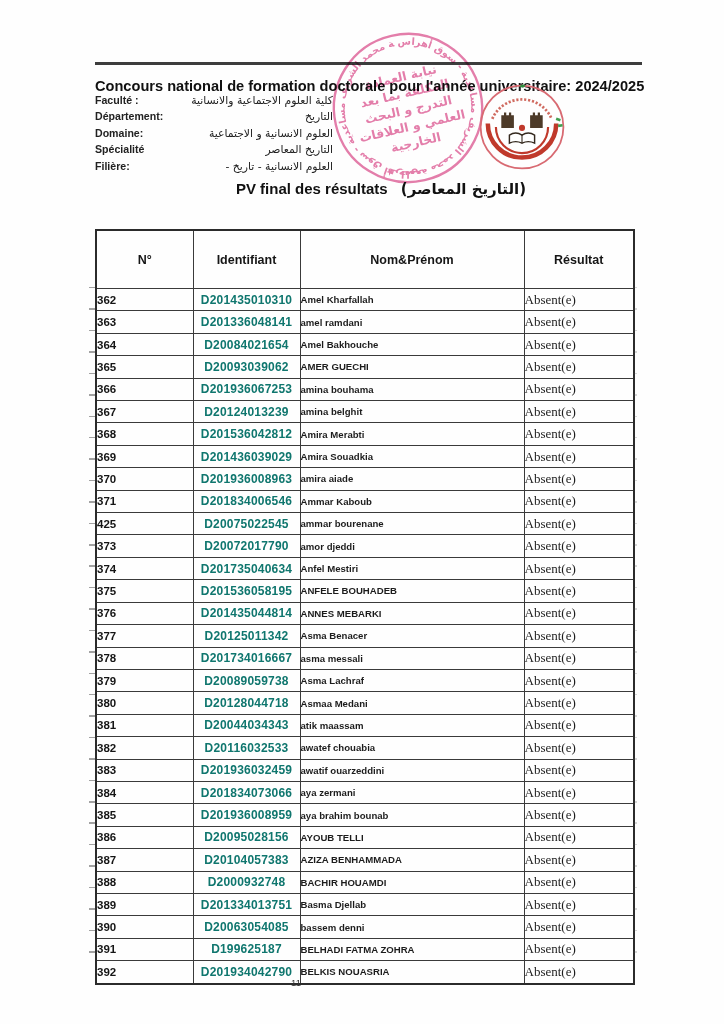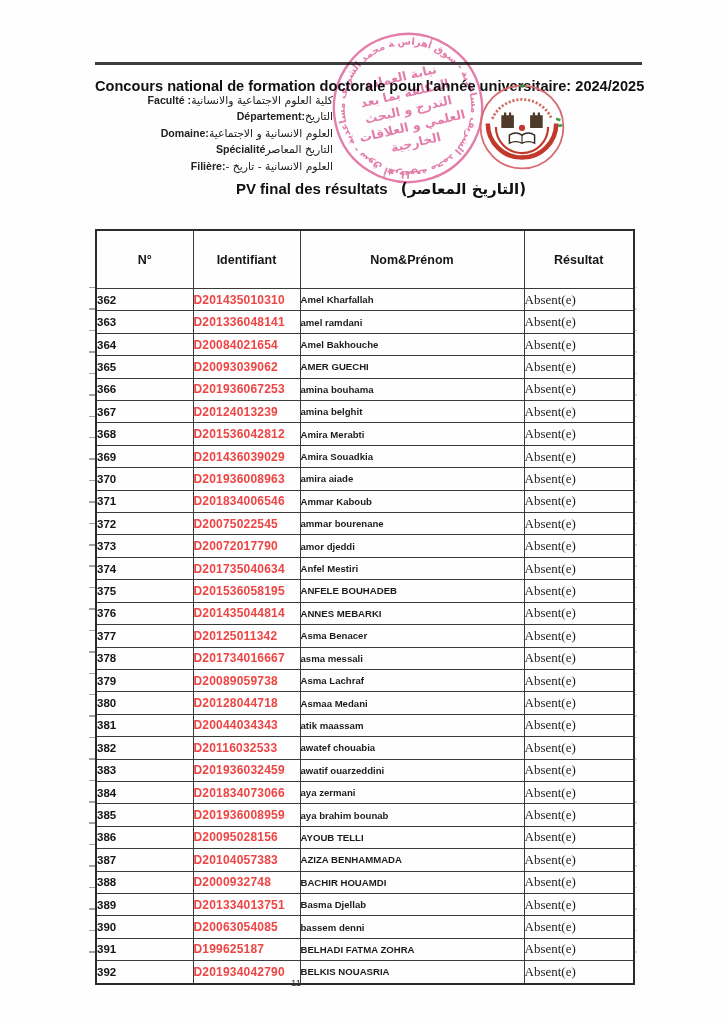--- a/index.html
+++ b/index.html
@@ -7,21 +7,21 @@
        font-family:"Liberation Sans",sans-serif;color:#1a1a1a;}
   .page{position:absolute;inset:0;background:#fefefe;}
 
   .top-rule{position:absolute;left:95px;top:62px;width:547px;height:2.5px;
             background:#3d3d3d;}
 
   .main-title{position:absolute;left:95px;top:78px;width:560px;
               font-size:14.6px;font-weight:700;color:#111;}
 
   .fields{position:absolute;left:95px;top:94px;width:238px;}
-  .field-row{display:flex;justify-content:flex-end;align-items:baseline;
+  .field-row{display:flex;justify-content:space-between;align-items:baseline;
              margin-bottom:3.4px;}
   .field-label{font-size:10.6px;font-weight:700;color:#222;}
   .field-value{font-size:10.8px;font-weight:400;color:#222;direction:rtl;
                font-family:"DejaVu Sans",sans-serif;}
 
   
   .stamp{position:absolute;left:329px;top:29px;width:158px;height:158px;
          transform:rotate(-13deg);opacity:.85;mix-blend-mode:multiply;
          pointer-events:none;}
   .stamp svg{width:100%;height:100%;}
@@ -44,22 +44,22 @@
   table.results{position:absolute;left:95px;top:229px;width:538px;
                 border-collapse:collapse;table-layout:fixed;
                 border:2px solid #2b2b2b;}
   table.results th,table.results td{border:1.4px solid #3a3a3a;padding:0;
                 overflow:hidden;white-space:nowrap;}
   table.results th{height:57px;font-size:12.5px;font-weight:700;color:#161616;
                    text-align:center;}
   table.results td{height:21.42px;}
   col.w-n{width:97px;}col.w-id{width:107px;}col.w-name{width:224px;}col.w-res{width:110px;}
   td.c-n{text-align:left;font-size:11.5px;font-weight:700;color:#151515;}
-  td.c-id{text-align:left;padding-left:13px;font-size:12px;font-weight:700;
-          letter-spacing:.2px;color:#ef4444;}
+  td.c-id{text-align:center;padding-left:13px;font-size:12px;font-weight:700;
+          letter-spacing:.2px;color:#0f766e;}
   td.c-name{text-align:left;padding-left:7px;font-size:9.6px;font-weight:700;
             color:#1c1c1c;white-space:pre;}
   td.c-res{text-align:left;font-family:"Liberation Serif",serif;
            font-size:13px;font-weight:400;color:#1c1c1c;}
 
   
   .tick-strip{position:absolute;pointer-events:none;}
   .tick-left{left:89px;top:287px;width:6px;height:666px;
     background:repeating-linear-gradient(to bottom,
       rgba(70,70,70,.5) 0, rgba(70,70,70,.5) 1.5px,
@@ -216,21 +216,21 @@
       <td class="c-name">amira aiade</td>
       <td class="c-res">Absent(e)</td>
     </tr>
         <tr>
       <td class="c-n">371</td>
       <td class="c-id">D201834006546</td>
       <td class="c-name">Ammar Kaboub</td>
       <td class="c-res">Absent(e)</td>
     </tr>
         <tr>
-      <td class="c-n">372</td>
+      <td class="c-n">425</td>
       <td class="c-id">D20075022545</td>
       <td class="c-name">ammar bourenane</td>
       <td class="c-res">Absent(e)</td>
     </tr>
         <tr>
       <td class="c-n">373</td>
       <td class="c-id">D20072017790</td>
       <td class="c-name">amor  djeddi</td>
       <td class="c-res">Absent(e)</td>
     </tr>

